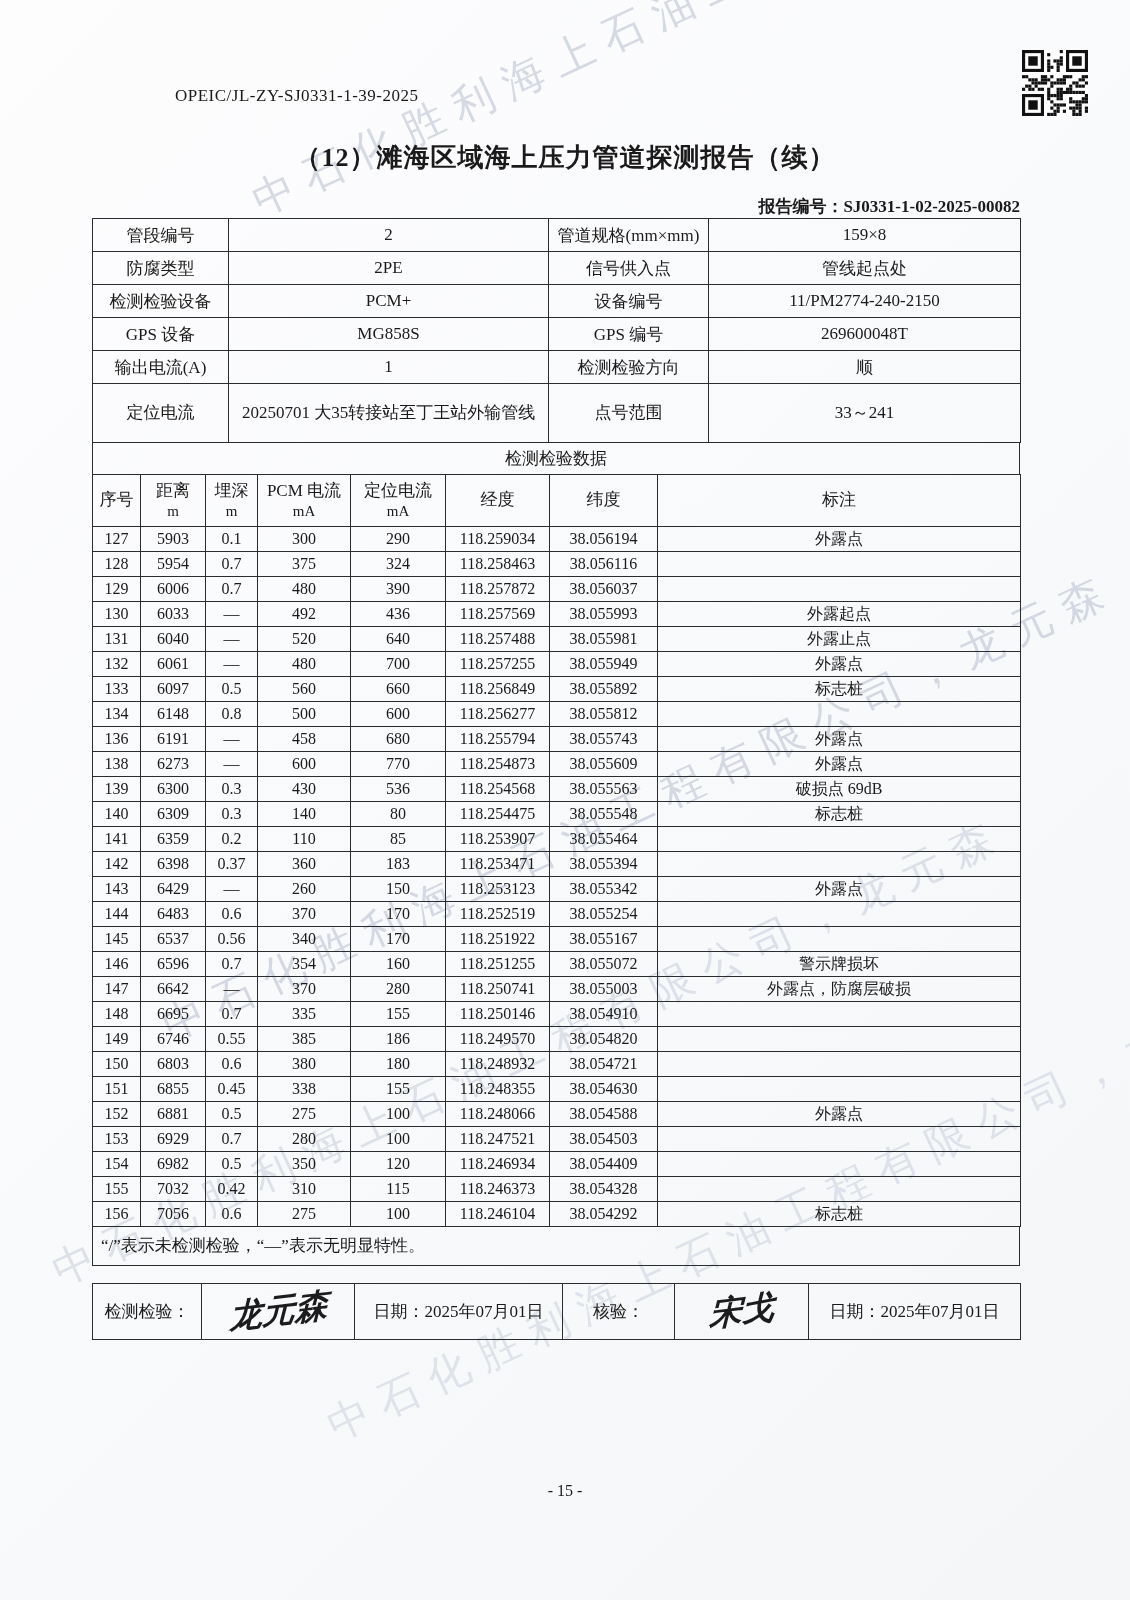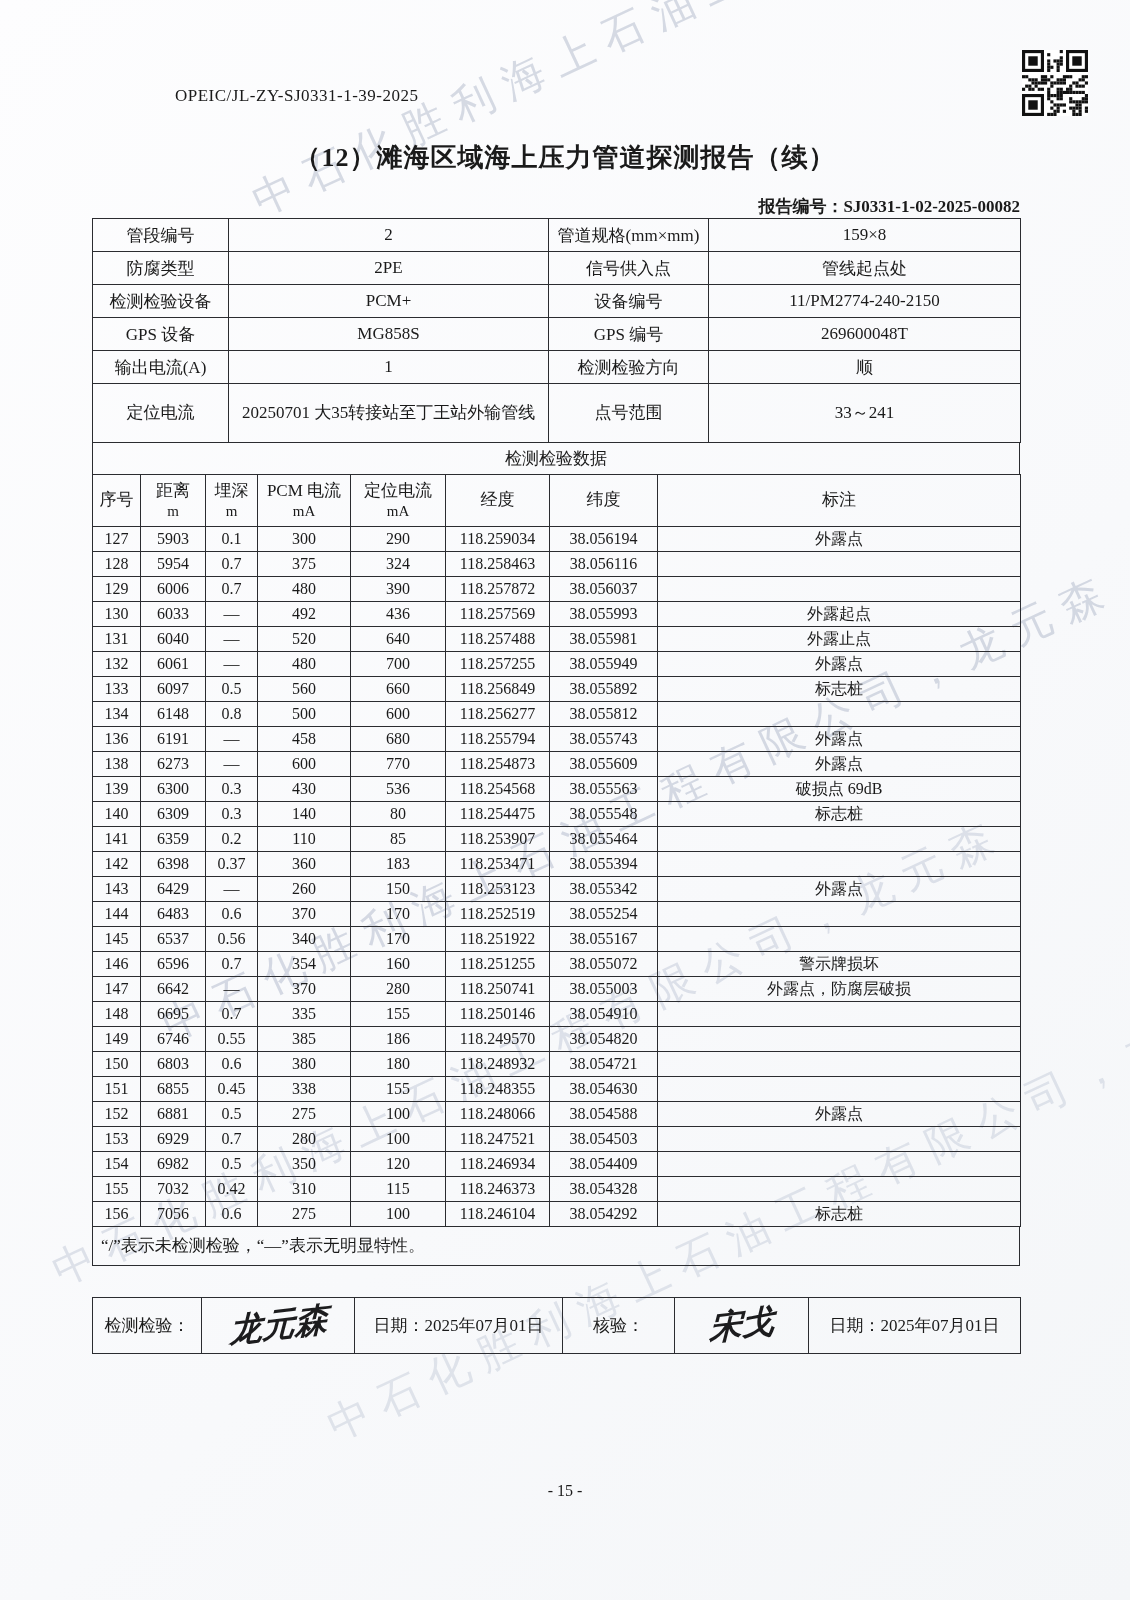--- a/index.html
+++ b/index.html
@@ -26,21 +26,21 @@
   .info td{height:32px;font-size:17px;}
   .info tr.tall td{height:58px;line-height:1.25;}
   .section-title{margin-top:-1px;border:1px solid #2b2c30;height:31px;line-height:31px;
                  text-align:center;font-size:17px;}
   .data{margin-top:-1px;}
   .data th{font-size:17px;height:51px;line-height:1.2;}
   .data th .unit{font-size:15px;}
   .data td{height:24px;font-size:16px;line-height:24px;white-space:nowrap;}
   .note{margin-top:-1px;border:1px solid #2b2c30;height:38px;line-height:38px;
         font-size:17px;text-align:left;padding-left:8px;}
-  .sign{margin-top:31px;}
+  .sign{margin-top:17px;}
   .sign td{height:55px;font-size:17px;}
   .sig-script{display:inline-block;font-size:33px;font-style:italic;font-weight:bold;
               transform:rotate(-7deg) skewX(-8deg);color:#1c1c1e;}
   .page-number{position:absolute;left:0;top:1482px;width:100%;text-align:center;font-size:16px;}
 </style>
 </head>
 <body>
 
 <div class="page">
 

